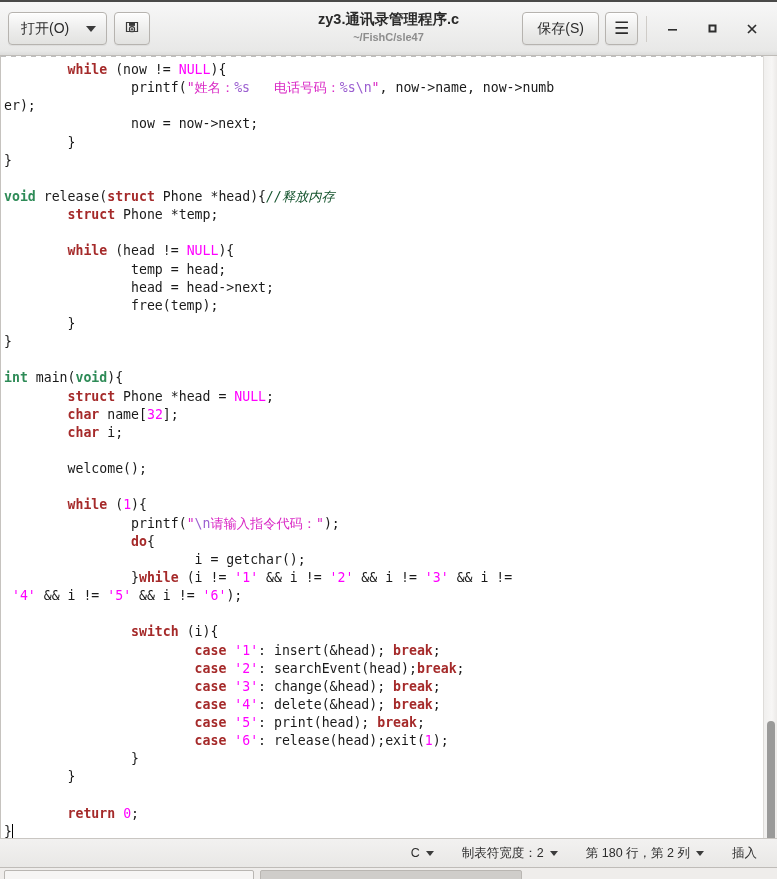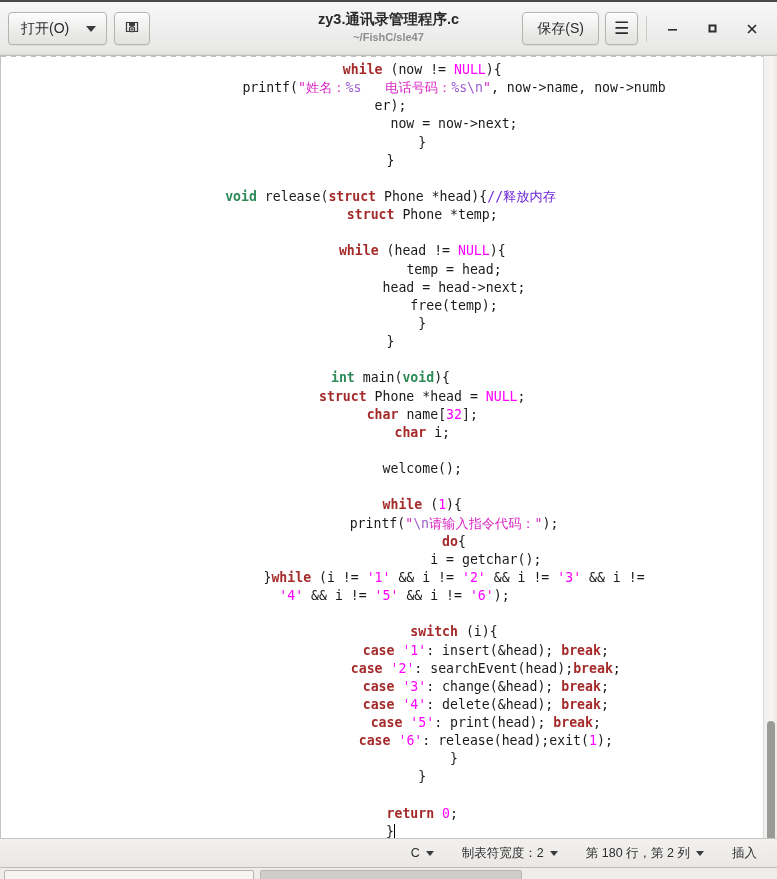--- a/index.html
+++ b/index.html
@@ -112,30 +112,29 @@
   }
   pre.code {
     margin: 0;
     padding: 5px 0 0 0;
     font-family: "DejaVu Sans Mono", "Liberation Mono", monospace;
     font-size: 13.2px;
     line-height: 18.15px;
     color: #1a1a1a;
     white-space: pre;
     tab-size: 8;
-    text-align: center;
   }
   .ln { display: block; height: 18.15px; padding-left: 3px; }
   .kw   { color: #a52a2a; font-weight: bold; }   
   .typ  { color: #2e8b57; font-weight: bold; }   
   .mag  { color: #ff00ff; }                       
   .num  { color: #ff00ff; }
   .str  { color: #d926c4; }                       
   .esc  { color: #9b5fd0; }                       
-  .cmt  { color: #6d28d9; }   
+  .cmt  { color: #14532d; font-style: italic; }   
   .caretbar {
     display: inline-block;
     width: 1px;
     height: 14px;
     background: #000;
     vertical-align: -2px;
     margin-left: 0px;
   }
 
   

